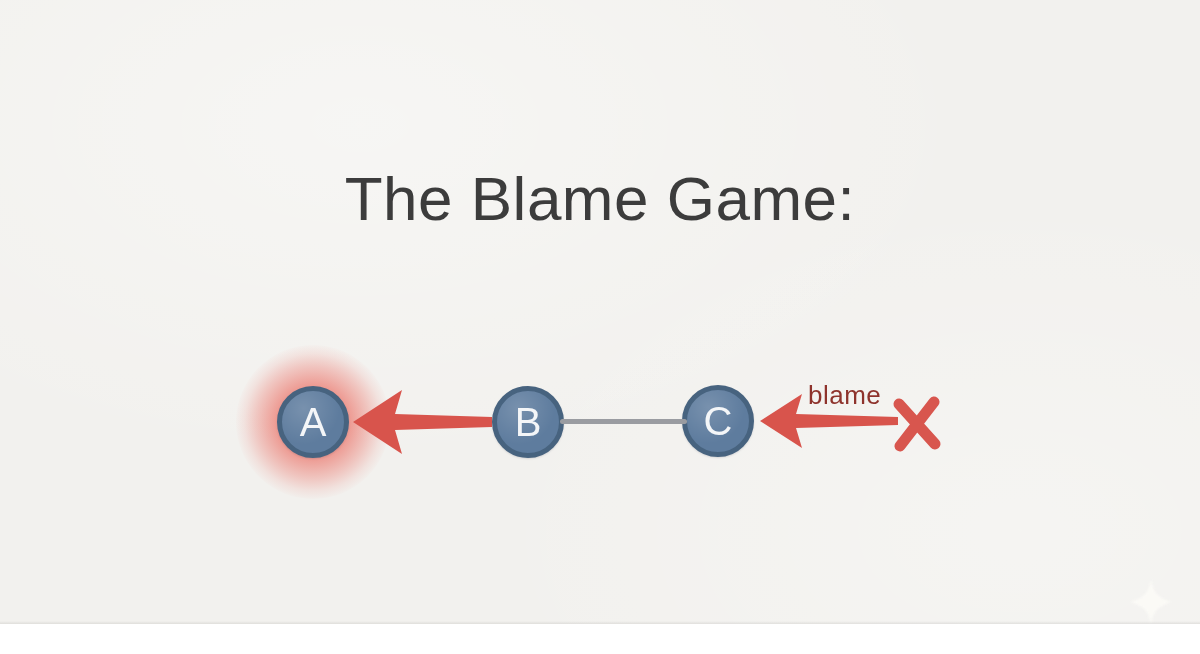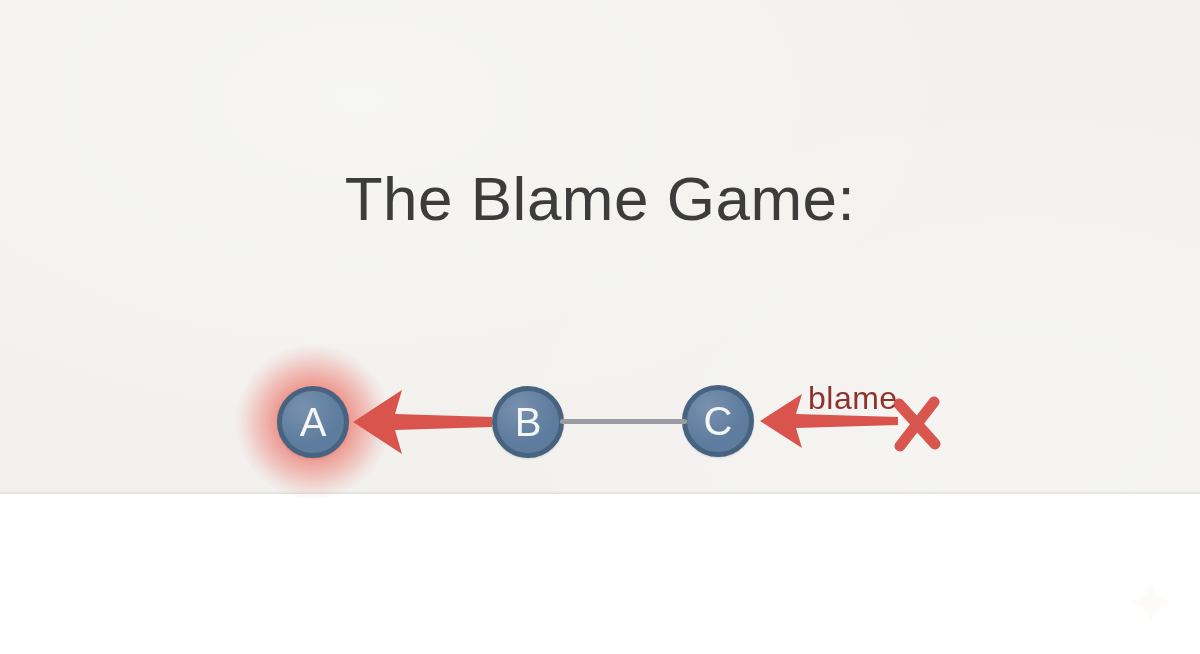--- a/index.html
+++ b/index.html
@@ -8,21 +8,21 @@
   }
   body {
     width: 1200px;
     height: 654px;
     overflow: hidden;
     font-family: "Liberation Sans", sans-serif;
   }
   .stage {
     position: relative;
     width: 1200px;
-    height: 494px;
+    height: 624px;
     background:
       radial-gradient(900px 500px at 30% 20%, rgba(255,255,255,0.35), rgba(255,255,255,0) 70%),
       radial-gradient(800px 500px at 85% 85%, rgba(255,255,255,0.25), rgba(255,255,255,0) 70%),
       var(--background, #f2f1ee);
   }
   .stage::after {
     content: "";
     position: absolute;
     left: 0; right: 0; bottom: 0;
     height: 3px;
@@ -102,21 +102,21 @@
   .xmark-stroke {
     stroke: var(--x-mark, #d8564e);
     stroke-width: 11;
     stroke-linecap: round;
     fill: none;
   }
 
   .blame-label {
     position: absolute;
     left: 808px; top: 380px;
-    font-size: 32px;
+    font-size: 26px;
     font-weight: 500;
     letter-spacing: 0.5px;
     color: var(--blame-text, #8e332c);
   }
 
   .sparkle-svg {
     position: absolute;
     left: 1129px; top: 578px;
     opacity: 0.9;
     filter: blur(1.2px);

